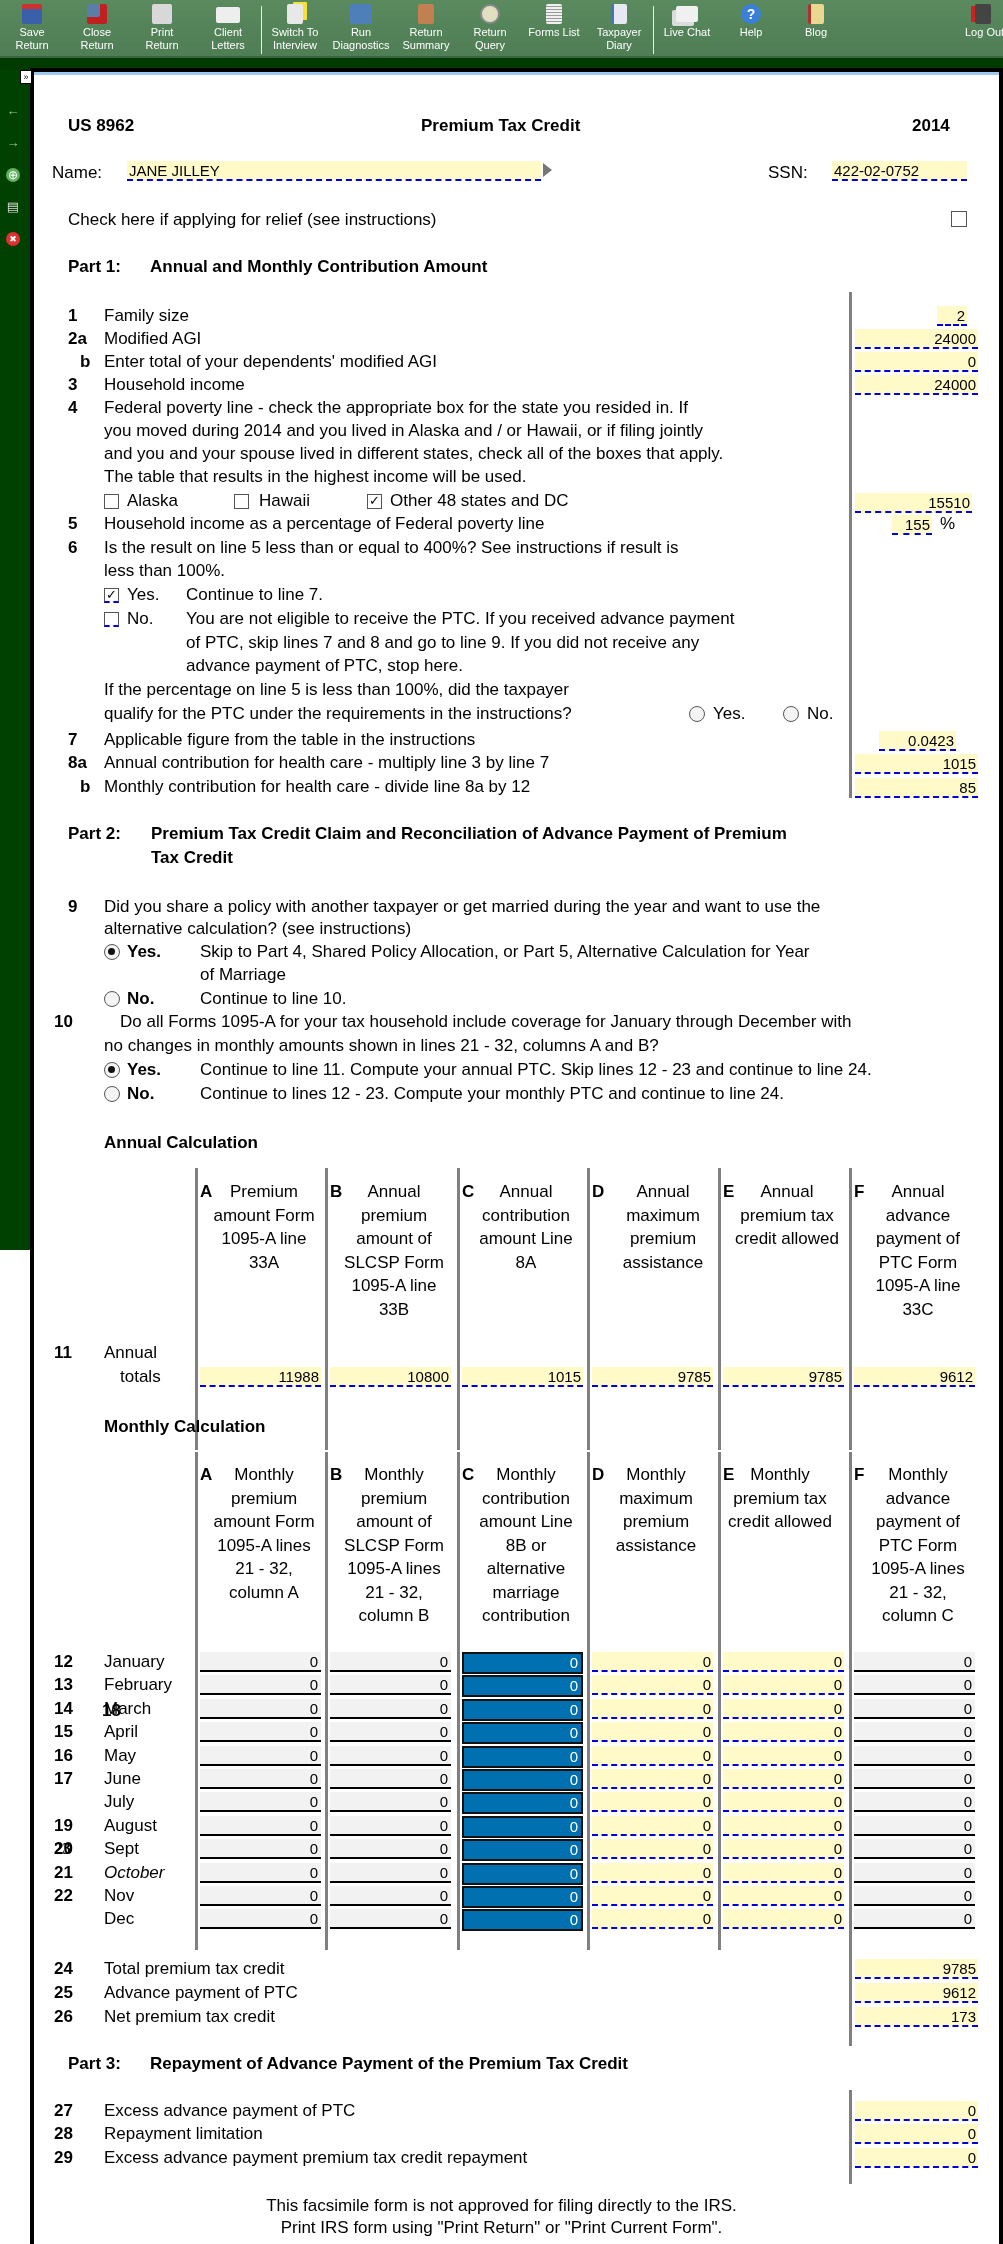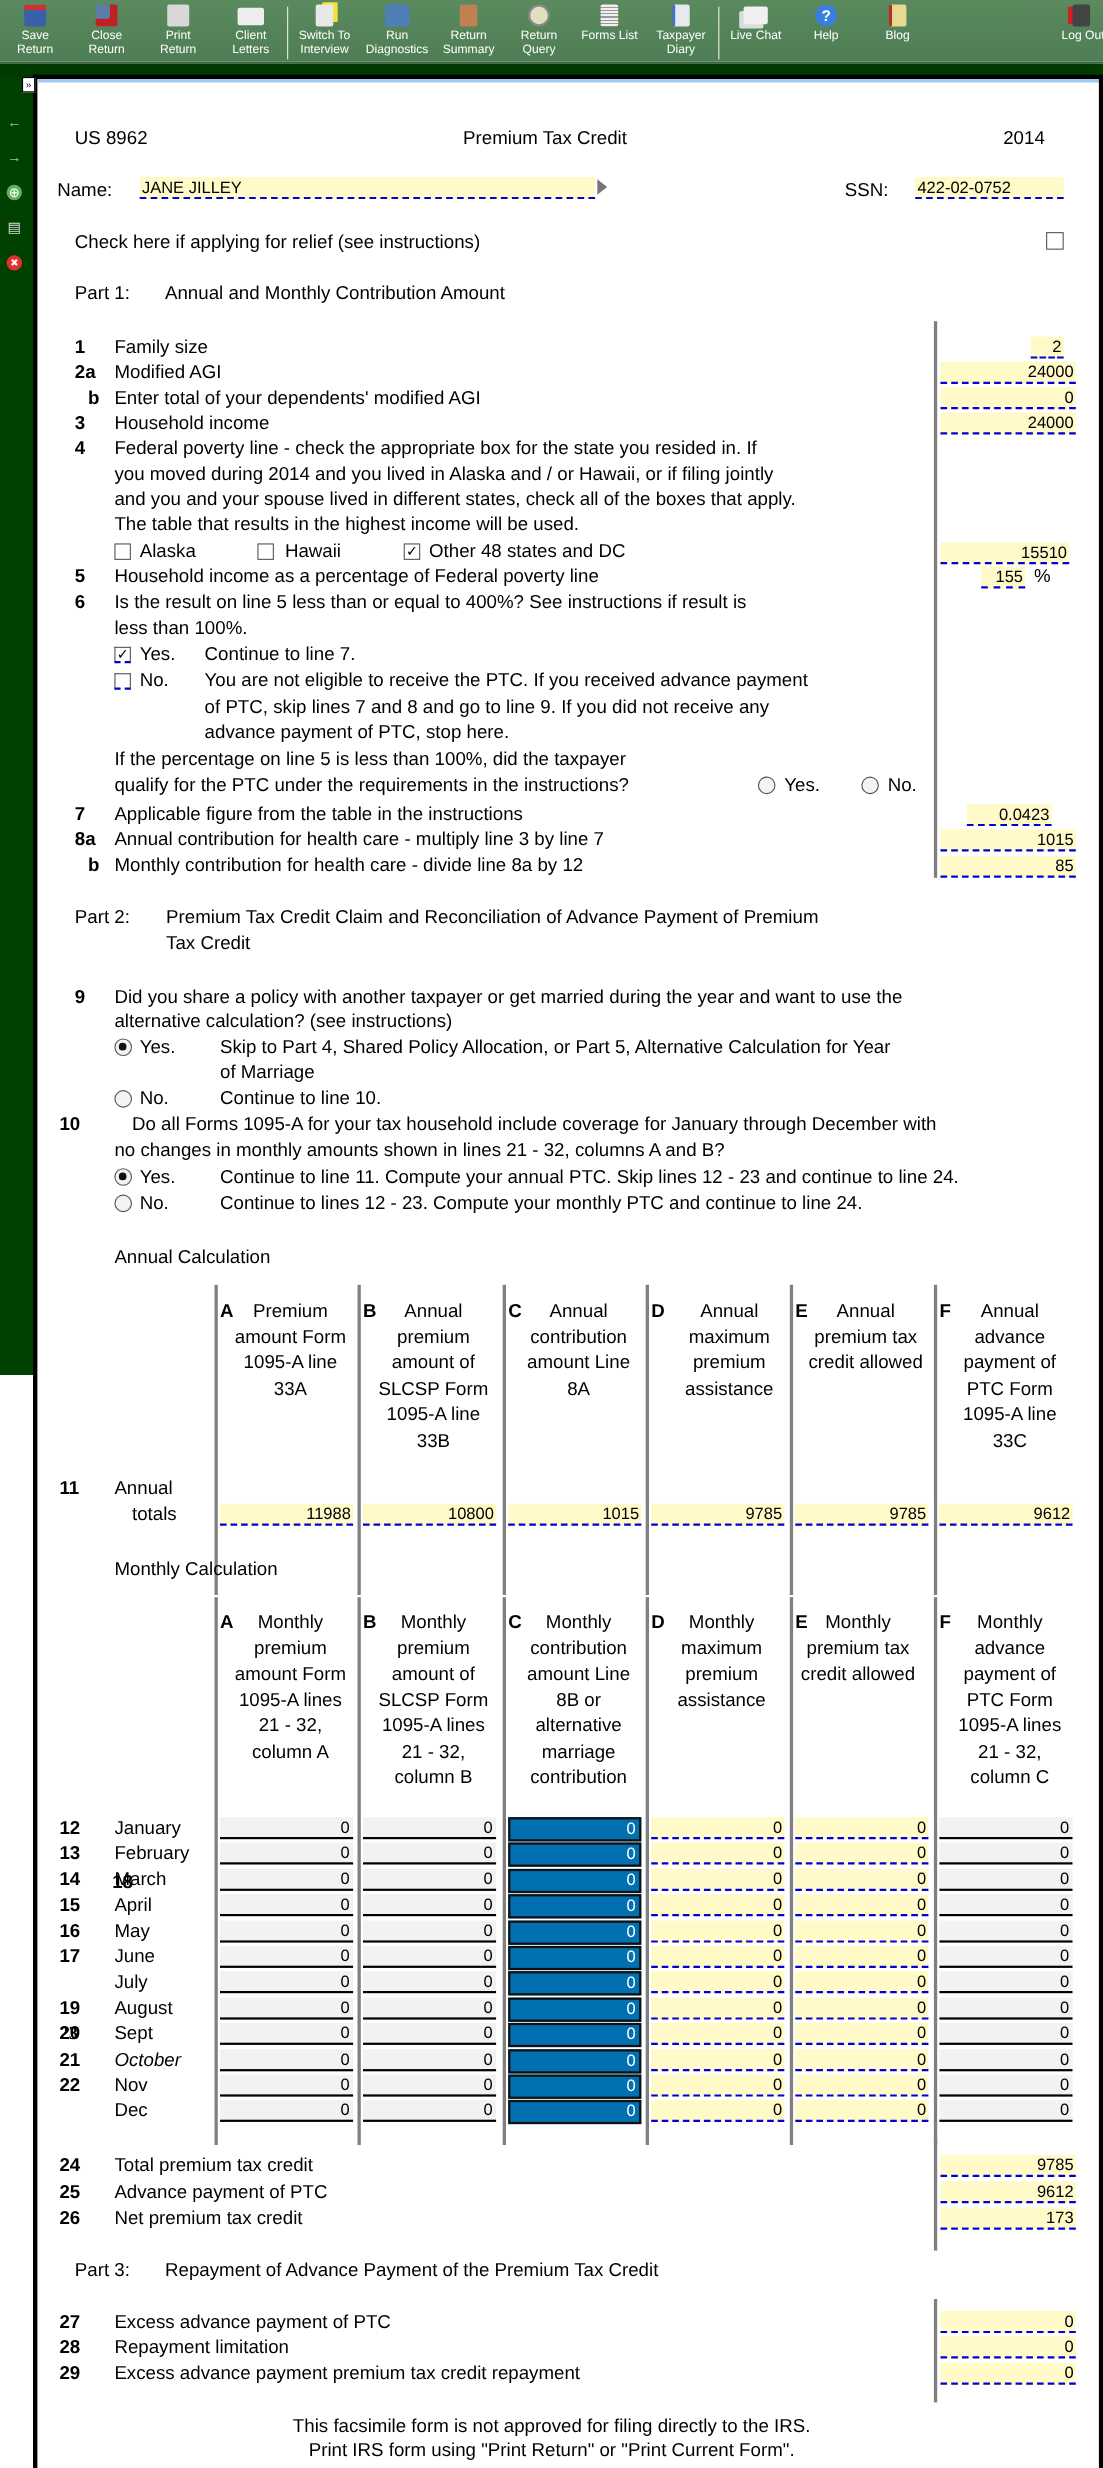--- a/index.html
+++ b/index.html
@@ -10,21 +10,21 @@
 .tb-sep{position:absolute;top:6px;width:1px;height:48px;background:#e8f0e8}
 #greenbar{position:absolute;left:0;top:58px;width:1003px;height:12px;background:#003a00}
 #sidebar{position:absolute;left:0;top:70px;width:30px;height:1180px;background:#004000}
 #sidebar .si{position:absolute;left:6px;width:14px;height:14px;font-size:13px;line-height:14px;text-align:center;color:#8ed08e;cursor:pointer}
 #expander{position:absolute;left:20px;top:70px;width:12px;height:14px;background:#fff;border:1px solid #000;font-size:9px;line-height:12px;text-align:center;cursor:pointer;z-index:3}
 #pageborder{position:absolute;left:30px;top:68px;width:4px;height:2176px;background:#000}
 #pageborder2{position:absolute;left:30px;top:68px;width:973px;height:4px;background:#000}
 #topblue{position:absolute;left:34px;top:72px;width:969px;height:3px;background:#9ecaf0}
 #rightborder{position:absolute;left:999px;top:68px;width:4px;height:2176px;background:#000}
 .t{position:absolute;font-size:17px;line-height:20px;white-space:nowrap}
-.b{font-weight:normal}
+.b{font-weight:bold}
 .num{position:absolute;font-weight:bold;font-size:17px;line-height:20px}
 .fld{position:absolute;height:20px;background:#fffac8;border-bottom:2px dashed #0000d8;text-align:right;font-size:15px;line-height:19px;padding-right:2px;color:#000}
 .fld.left{text-align:left;padding-left:2px}
 .vline{position:absolute;width:3px;background:#808080}
 .cb{position:absolute;width:15px;height:15px;border:1.5px solid #555;background:#fff;font-size:13px;line-height:12px;text-align:center;cursor:pointer}
 .rb{position:absolute;width:16px;height:16px;border:1.5px solid #555;border-radius:50%;background:#f4f4f4;cursor:pointer}
 .rb.on::after{content:"";position:absolute;left:3px;top:3px;width:7px;height:7px;border-radius:50%;background:#111}
 .colh{position:absolute;text-align:center;font-size:17px;line-height:23.5px;white-space:normal}
 .colh .L{font-weight:bold;position:absolute;left:2px;top:0}
 .gfld{position:absolute;height:20px;background:#f2f2f2;border-bottom:2px solid #000;text-align:right;font-size:15px;line-height:19px;padding-right:3px}

